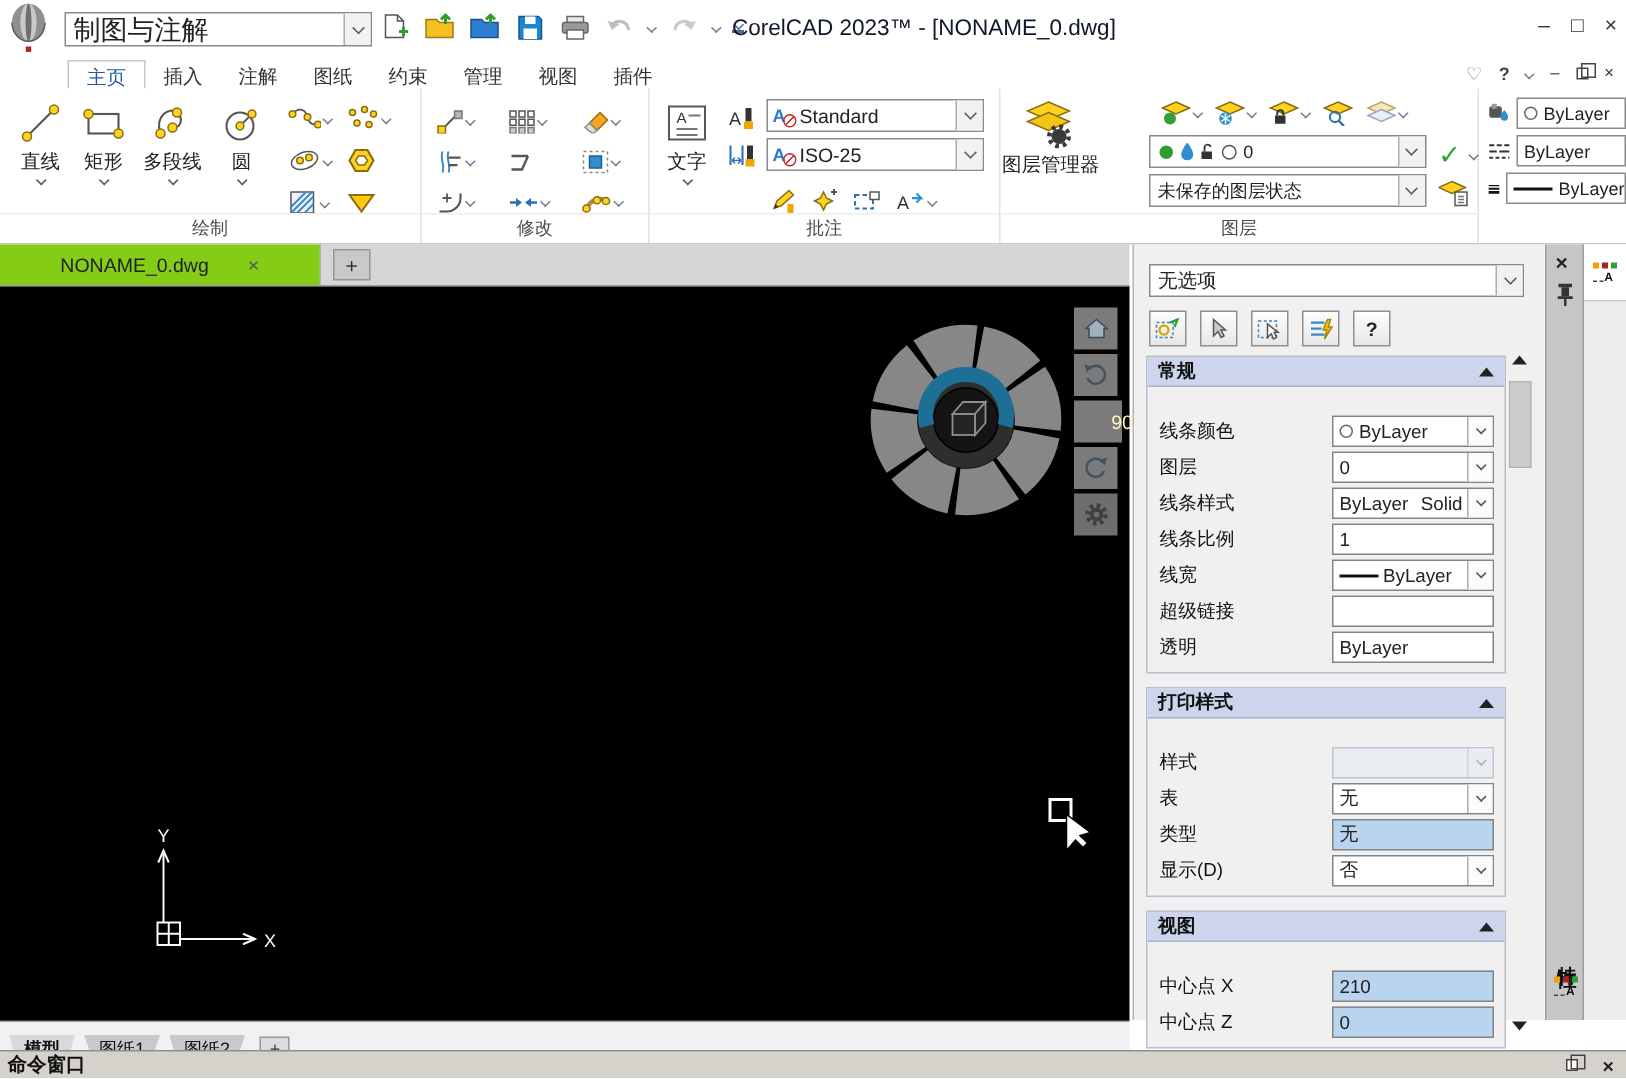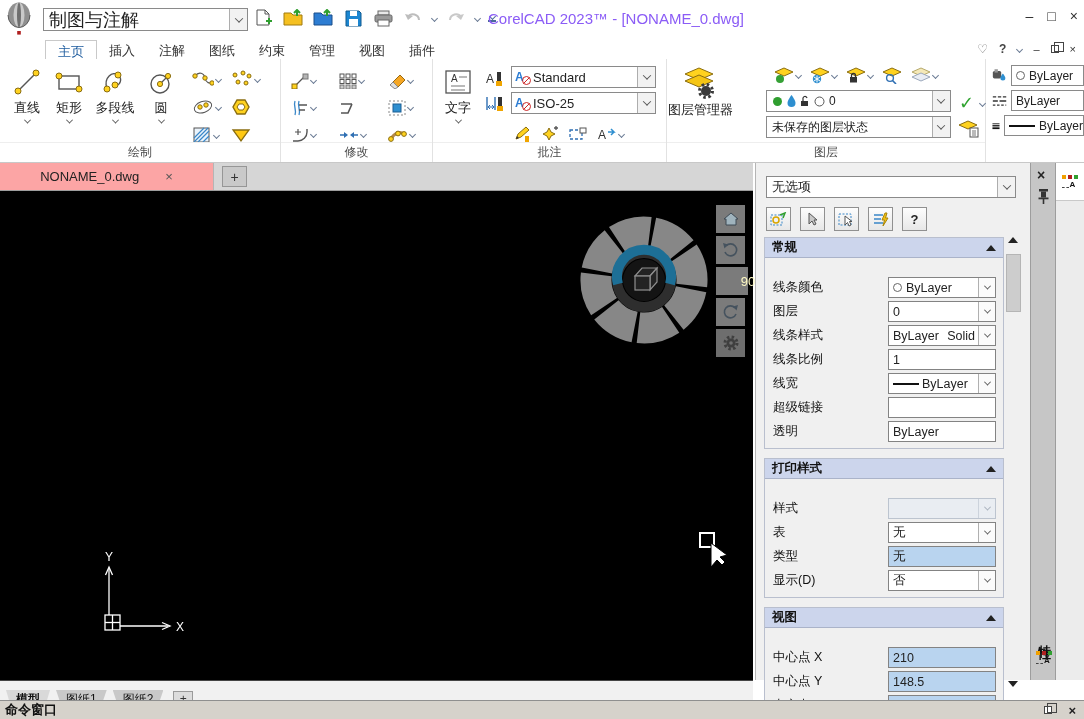--- a/index.html
+++ b/index.html
@@ -10,21 +10,21 @@
   
   #titlebar { position:absolute; left:0; top:0; width:1084px; height:40px; background:#fff; display:flex; align-items:center; }
   #logo { position:absolute; left:4px; top:2px; }
   .ws-combo { position:absolute; left:43px; top:8px; width:205px; height:23px; border:1px solid #8a8a8a; background:#fff; display:flex; align-items:center; }
   .ws-combo .txt { flex:1; padding-left:5px; font-size:18px; }
   .combo-arrow { width:18px; height:100%; border-left:1px solid #adadad; background:#f2f2f2; display:flex; align-items:center; justify-content:center; }
   .cv { display:inline-block; width:6px; height:6px; border-right:1.5px solid #5a5a5a; border-bottom:1.5px solid #5a5a5a; transform:rotate(45deg) translate(-1px,-1px); }
   .qat { position:absolute; left:252px; top:6px; display:flex; align-items:center; gap:8px; }
   .qbtn { width:22px; height:24px; display:flex; align-items:center; justify-content:center; }
   .dd { display:inline-block; width:5px; height:5px; border-right:1.3px solid #6b7c95; border-bottom:1.3px solid #6b7c95; transform:rotate(45deg); }
-  #main-title { position:absolute; left:488px; top:10px; font-size:15px; color:#8b5cf6; }
+  #main-title { position:absolute; left:488px; top:10px; font-size:15px; color:#0f172a; }
   .winbtns { position:absolute; right:6px; top:8px; display:flex; gap:14px; font-size:14px; color:#333; }
   .winbtns span { cursor:default; }
 
   
   #tabrow { position:absolute; left:0; top:40px; width:1084px; height:19px; background:#fff; display:flex; align-items:flex-end; }
   .rtabs { display:flex; margin-left:45px; height:19px; }
   .rtab { padding:2px 12px; font-size:13px; color:#333; }
   .rtab.active { color:#1e5c9e; background:#fff; border:1px solid #c9c9c9; border-bottom:none; }
   .tabrow-right { position:absolute; right:8px; top:2px; display:flex; align-items:center; gap:11px; font-size:12px; color:#444; }
   .mini { font-size:11px; color:#333; }
@@ -57,21 +57,21 @@
   .laycombo { width:185px; height:22px; border:1px solid #8a8a8a; background:#fff; display:flex; align-items:center; margin-bottom:4px; }
   .laycombo .icons { flex:1; display:flex; align-items:center; gap:4px; padding-left:5px; font-size:12px; }
   .g-ent { width:98px; overflow:hidden; display:flex; flex-direction:column; gap:4px; padding:6px 0 0 6px; }
   .entrow { display:flex; align-items:center; gap:4px; }
   .entcombo { width:86px; height:21px; border:1px solid #8a8a8a; background:#fff; display:flex; align-items:center; font-size:12px; padding-left:4px; gap:4px; white-space:nowrap; }
   .abadge { position:relative; font-weight:bold; color:#2b7cd3; font-size:12px; width:15px; }
   .abadge::after { content:""; position:absolute; right:-1px; bottom:-1px; width:7px; height:7px; border:1.2px solid #cc2626; border-radius:50%; background:linear-gradient(135deg,transparent 45%,#cc2626 45%,#cc2626 55%,transparent 55%); }
 
   
   #doctabs { position:absolute; left:0; top:163px; width:753px; height:28px; background:#d6d6d6; border-bottom:1px solid #9d9d9d; display:flex; align-items:flex-end; }
-  .dtab { width:214px; height:27px; background:#fca5a5; border-right:1px solid #b5b5b5; display:flex; align-items:center; justify-content:center; gap:26px; font-size:13px; }
+  .dtab { width:214px; height:27px; background:#84cc16; border-right:1px solid #b5b5b5; display:flex; align-items:center; justify-content:center; gap:26px; font-size:13px; }
   .dtab .x { color:#555; font-size:13px; }
   .dplus { width:25px; height:21px; margin-left:8px; margin-bottom:3px; background:#c9c9c9; border:1px solid #969696; display:flex; align-items:center; justify-content:center; font-size:14px; color:#333; }
 
   
   #canvas { position:absolute; left:0; top:191px; width:753px; height:489px; background:#000; }
   #navwheel { position:absolute; left:580px; top:25px; }
   #navbtns { position:absolute; left:716px; top:14px; display:flex; flex-direction:column; gap:3px; }
   .nbtn { width:29px; height:28px; background:#7b7b7b; display:flex; align-items:center; justify-content:center; color:#3e4a55; font-size:15px; }
   .nbtn.num { color:#fef9c3; font-size:13px;padding-left:32px; }
   .nbtn.gear { background:#6e6e6e; }
@@ -836,26 +836,20 @@
           <span class="tri-up"></span>
         </div>
         <div class="sect-body">
           <div class="prow">
             <span class="plabel">中心点 X</span>
             <div class="field blue">
               <span class="fval">210</span>
             </div>
           </div>
           <div class="prow">
-            <span class="plabel">中心点 Y</span>
-            <div class="field blue">
-              <span class="fval">148.5</span>
-            </div>
-          </div>
-          <div class="prow">
             <span class="plabel">中心点 Z</span>
             <div class="field blue">
               <span class="fval">0</span>
             </div>
           </div>
         </div>
       </div>
     </div>
 
     <div class="pscroll">

